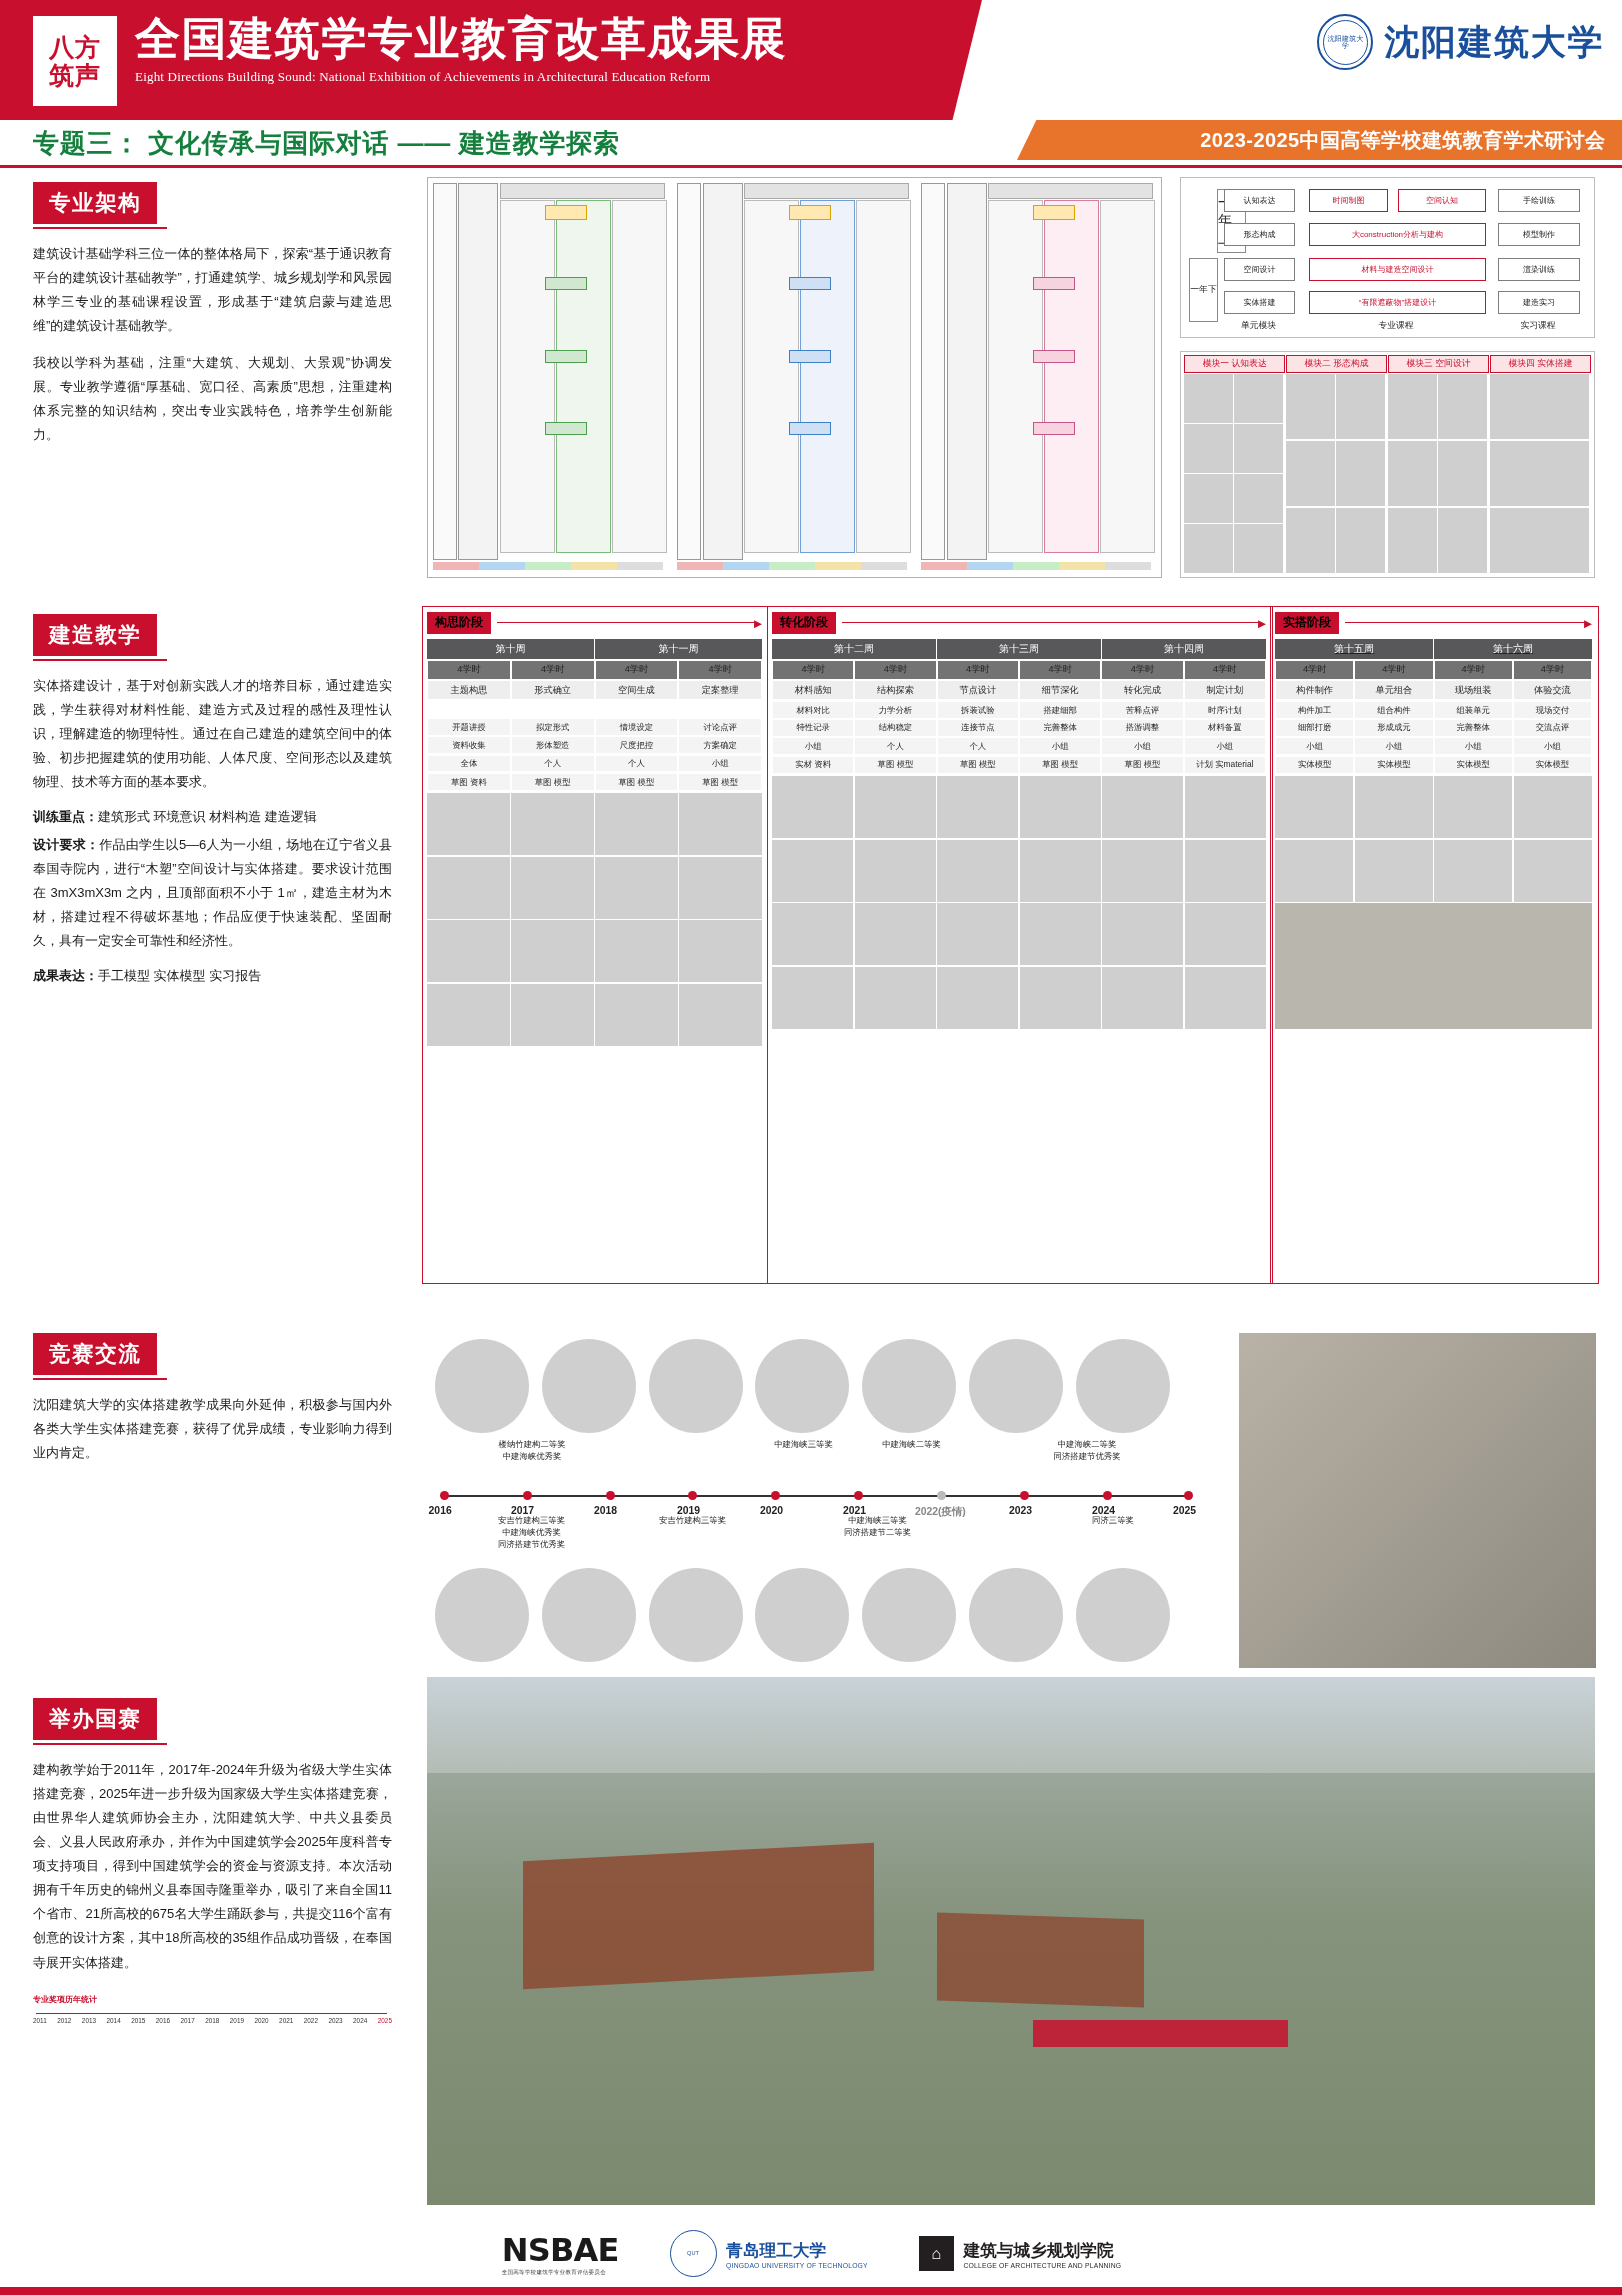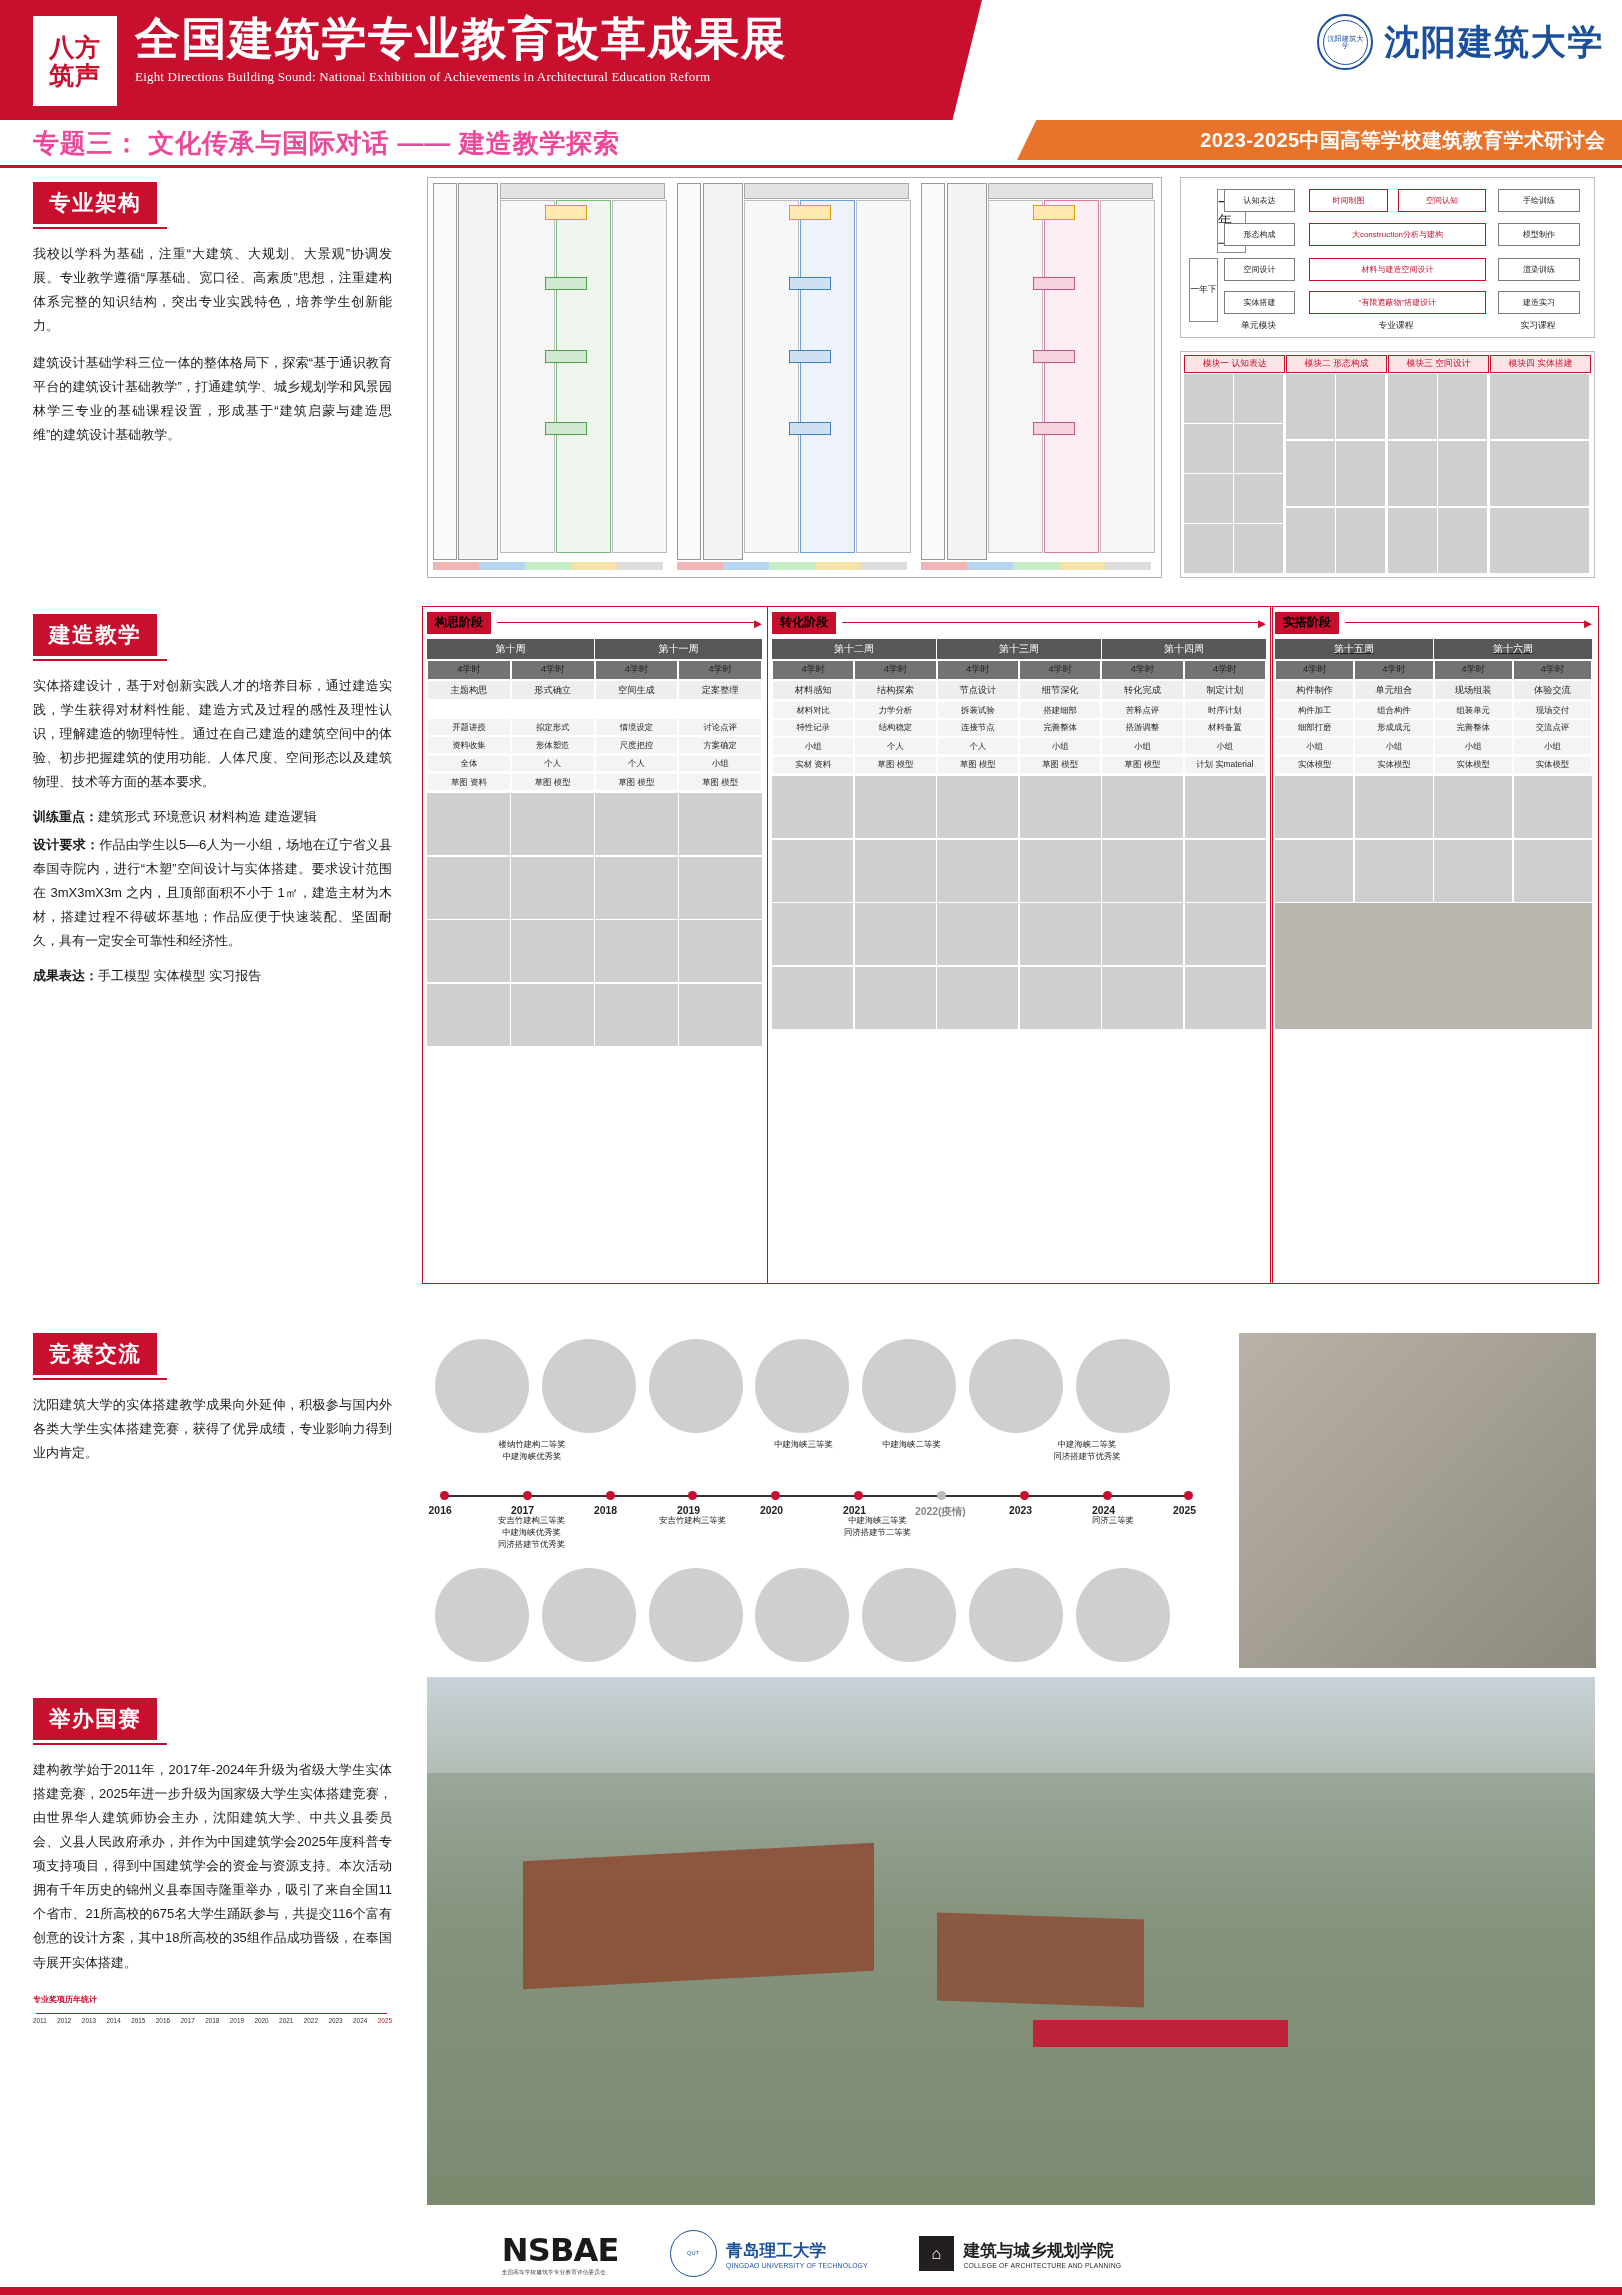--- a/index.html
+++ b/index.html
@@ -14,21 +14,21 @@
   .hdr-title{position:absolute;left:135px;top:13.5px;color:#fff;}
   .hdr-title .cn{font-size:45px;font-weight:bold;letter-spacing:1.6px;line-height:1.12;white-space:nowrap;}
   .hdr-title .en{font-size:13px;margin-top:5.6px;letter-spacing:0.2px;white-space:nowrap;font-family:"Liberation Serif",serif;}
   .hdr-univ{position:absolute;right:19px;top:14.3px;display:flex;align-items:center;gap:11px;}
   .univ-seal{width:56px;height:56px;border-radius:50%;border:2.4px solid #1a4f9c;display:flex;align-items:center;justify-content:center;box-sizing:border-box;}
   .univ-seal .inner{width:43px;height:43px;border-radius:50%;border:1.2px solid #1a4f9c;display:flex;align-items:center;justify-content:center;font-size:7.2px;color:#1a4f9c;text-align:center;line-height:1.05;}
   .univ-name{font-size:35px;color:#1a4f9c;font-weight:bold;font-family:"DejaVu Serif",serif;letter-spacing:1.6px;white-space:nowrap;}
 
   .subbar{position:relative;height:40px;}
   .subbar .left{position:absolute;left:0;top:0;width:982px;height:40px;background:#ffffff;}
-  .subbar .topic{position:absolute;left:33px;top:5.6px;font-size:26px;font-weight:bold;color:#ec4899;letter-spacing:0.8px;white-space:nowrap;}
+  .subbar .topic{position:absolute;left:33px;top:5.6px;font-size:26px;font-weight:bold;color:#15803d;letter-spacing:0.8px;white-space:nowrap;}
   .subbar .right{position:absolute;right:0;top:0;width:606px;height:40px;background:#e8732a;clip-path:polygon(3.2% 0,100% 0,100% 100%,0 100%);display:flex;align-items:center;justify-content:flex-end;}
   .subbar .right span{color:#fff;font-size:20px;font-weight:bold;padding-right:17.5px;letter-spacing:0.4px;white-space:nowrap;}
   .hdr-rule{height:3.2px;background:#c8102e;margin:4.8px 0 0 0;}
 
   
   .sec-label{display:inline-block;background:#c8102e;color:#fff;font-size:21.5px;font-weight:bold;padding:5.6px 16px 7.2px 16px;letter-spacing:1.6px;}
   .sec-underline{height:2.4px;background:#c8102e;width:134px;margin-top:3.2px;}
 
   .body-text{font-size:13px;line-height:1.85;color:#1a1a1a;text-align:justify;}
   .body-text b{font-weight:bold;}
@@ -100,22 +100,22 @@
     <div class="topic">专题三： 文化传承与国际对话 —— 建造教学探索</div>
     <div class="right">
       <span>2023-2025中国高等学校建筑教育学术研讨会</span>
     </div>
   </div>
   <div class="hdr-rule"></div>
 
   <div class="abs" style="left:33px;top:182px;width:359px;">
     <div class="sec-label">专业架构</div>
     <div class="sec-underline"></div>
+    <div class="body-text" style="margin-top:12.8px;">建筑设计基础学科三位一体的整体格局下，探索“基于通识教育平台的建筑设计基础教学”，打通建筑学、城乡规划学和风景园林学三专业的基础课程设置，形成基于“建筑启蒙与建造思维”的建筑设计基础教学。</div>
     <div class="body-text" style="margin-top:12.8px;">我校以学科为基础，注重“大建筑、大规划、大景观”协调发展。专业教学遵循“厚基础、宽口径、高素质”思想，注重建构体系完整的知识结构，突出专业实践特色，培养学生创新能力。</div>
-    <div class="body-text" style="margin-top:12.8px;">建筑设计基础学科三位一体的整体格局下，探索“基于通识教育平台的建筑设计基础教学”，打通建筑学、城乡规划学和风景园林学三专业的基础课程设置，形成基于“建筑启蒙与建造思维”的建筑设计基础教学。</div>
   </div>
 
   <div class="abs" style="left:427px;top:177px;width:733px;height:399px;border:0.8px solid #b0b0b0;background:#fff;overflow:hidden;">
 
     <div class="abs" style="left:4.8px;top:4.8px;width:235px;height:387px;">
       <div class="abs" style="left:0;top:0;width:22px;height:375px;border:0.8px solid #999;background:#fafafa;"></div>
       <div class="abs" style="left:25.5px;top:0;width:38px;height:375px;border:0.8px solid #999;background:#f3f3f3;"></div>
       <div class="abs" style="left:67px;top:0;width:163px;height:375px;">
         <div class="abs" style="left:0;top:0;width:163px;height:14.3px;background:#e3e3e3;border:0.8px solid #aaa;"></div>
         <div class="abs" style="left:0;top:17.5px;width:53px;height:351px;background:#f7f7f7;border:0.8px solid #bbb;"></div>

